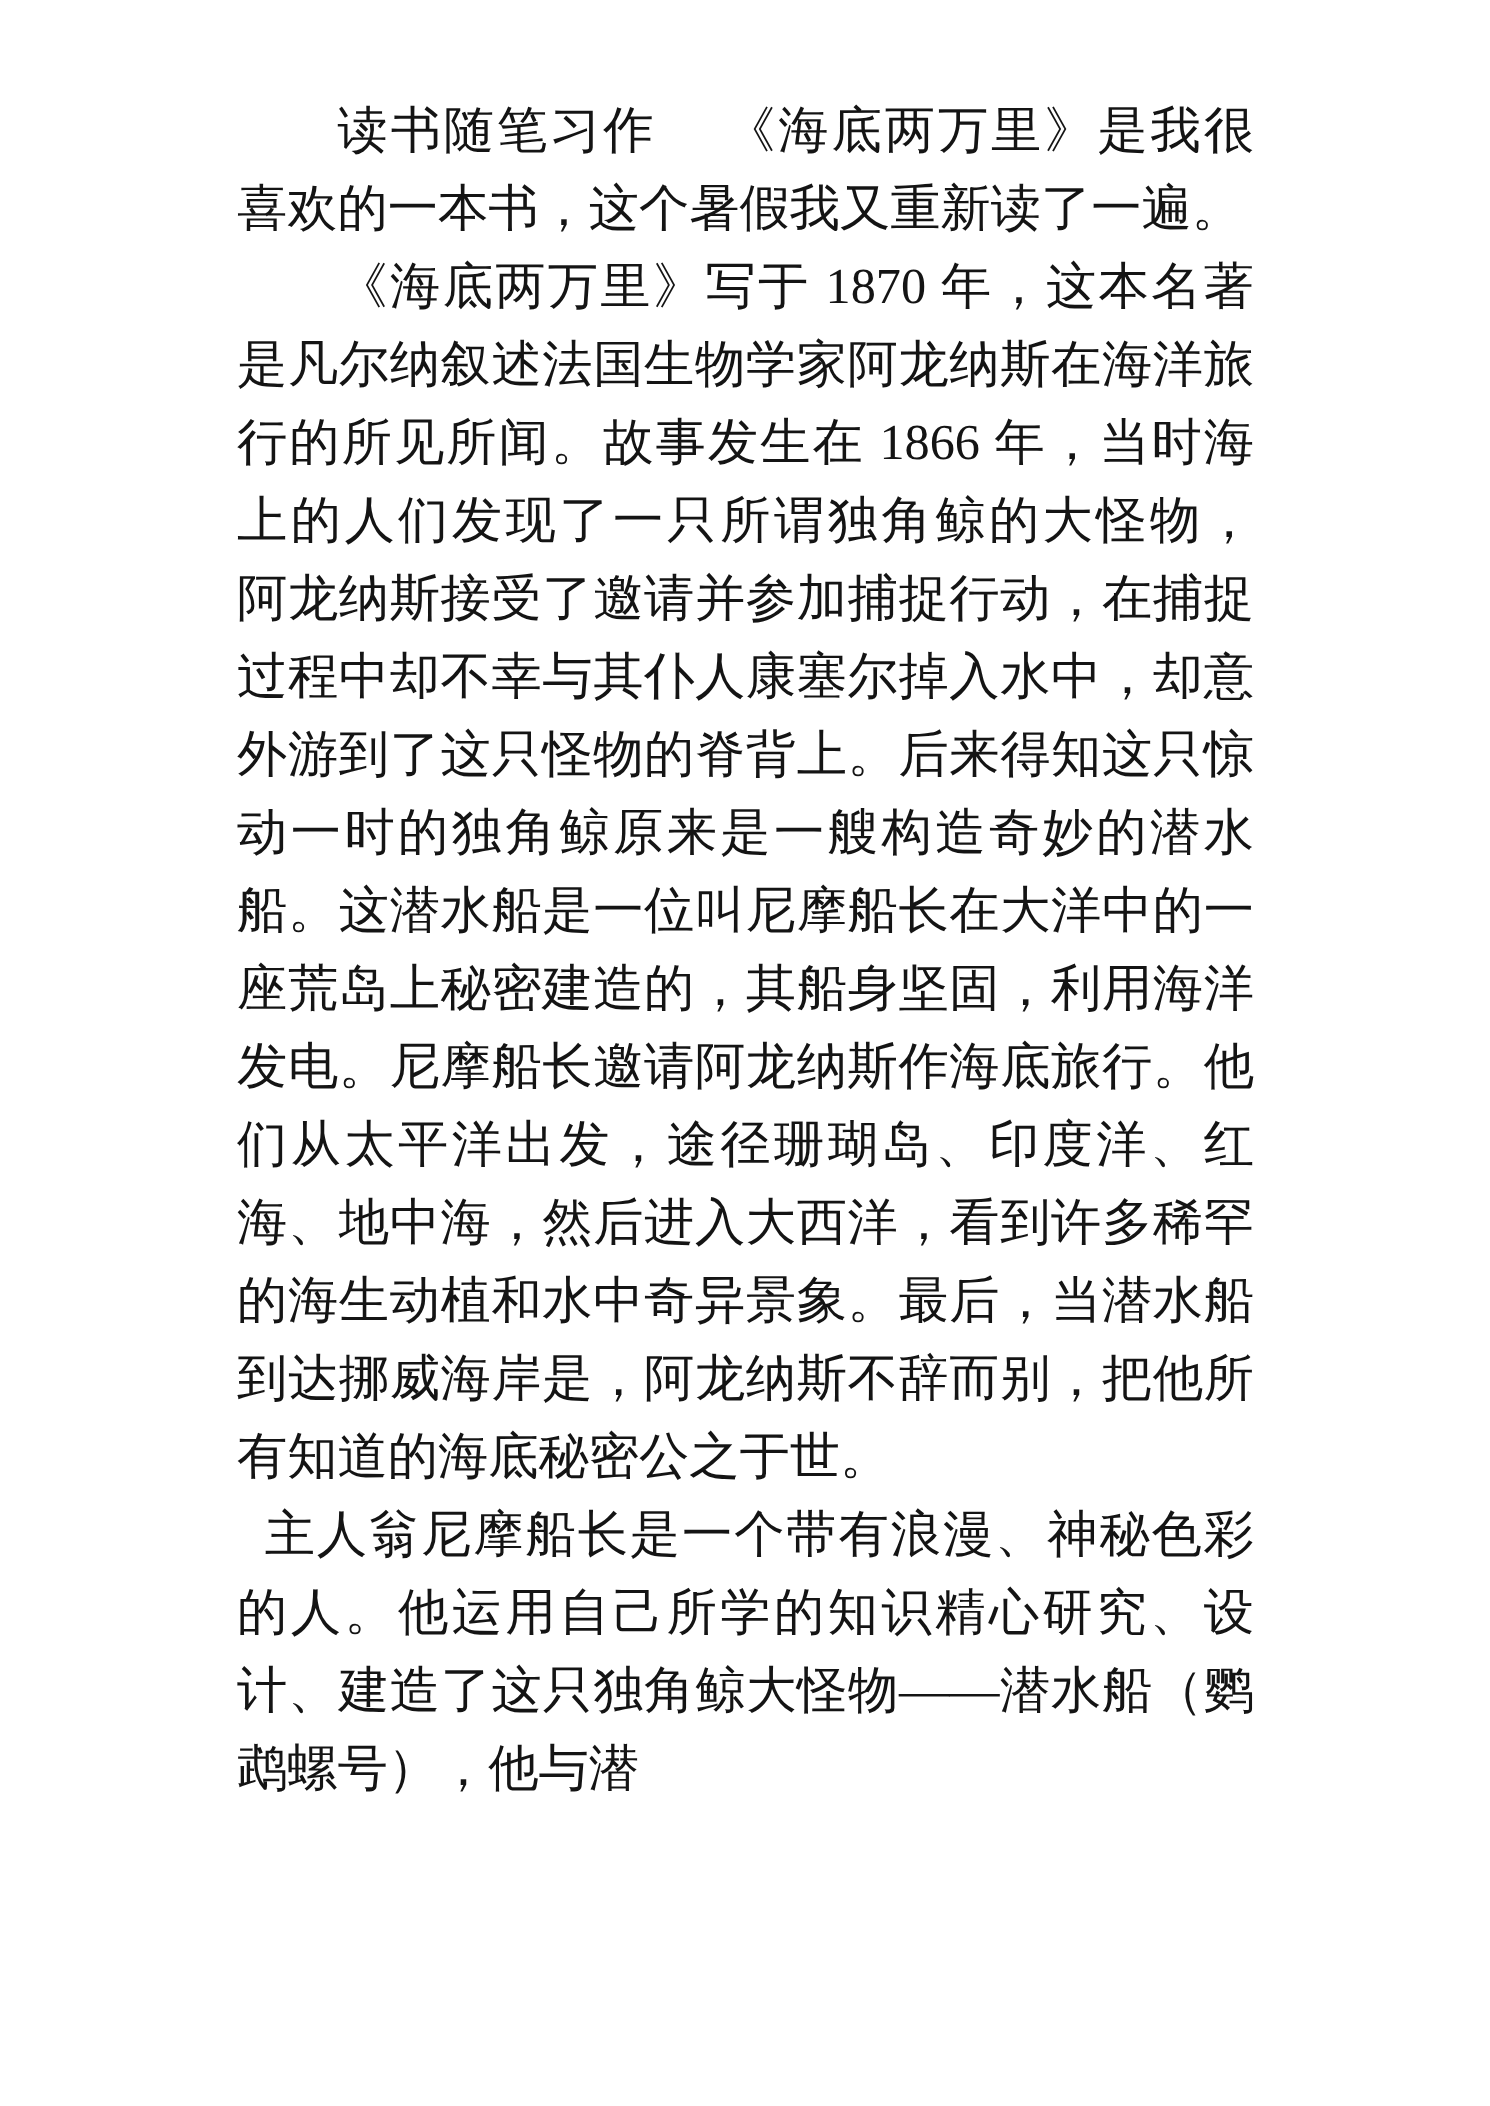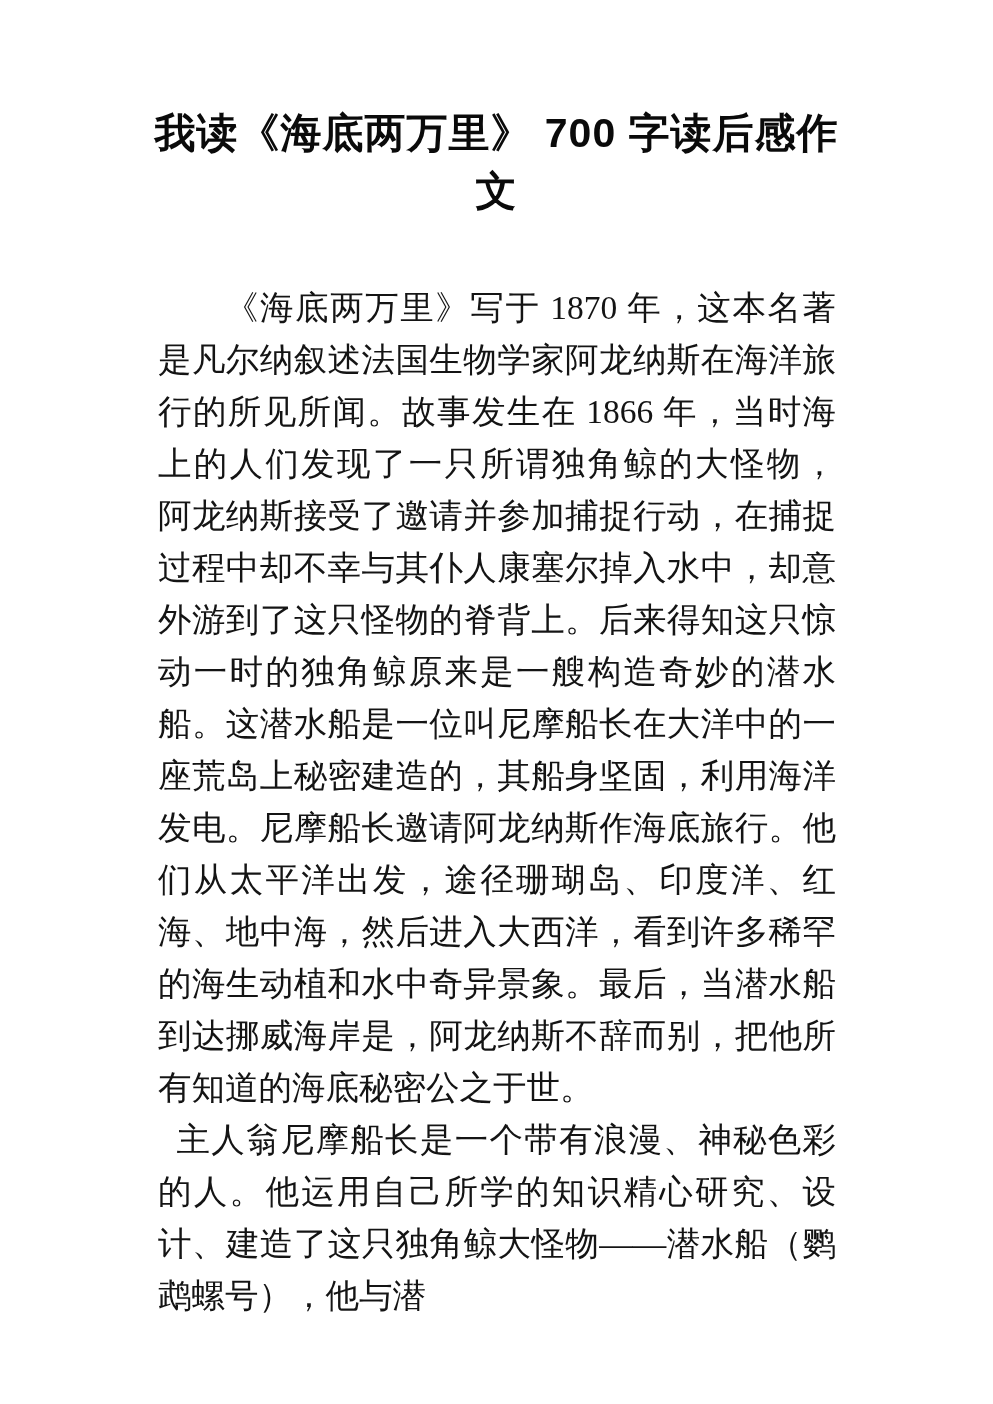--- a/index.html
+++ b/index.html
@@ -47,23 +47,20 @@
   }
   .indent-half {
     text-indent: 0.55em;
   }
 </style>
 </head>
 <body>
 
 <div class="page">
 
-  <h1 class="doc-title">
-    <span class="title-line">我读《海底两万里》 700 字读后感作</span>
-    <span class="title-line">文</span>
-  </h1>
 
   <div class="doc-body">
+    <p class="indent-2">读书随笔习作　 《海底两万里》是我很喜欢的一本书，这个暑假我又重新读了一遍。</p>
     <p class="indent-2">《海底两万里》写于 1870 年，这本名著是凡尔纳叙述法国生物学家阿龙纳斯在海洋旅行的所见所闻。故事发生在 1866 年，当时海上的人们发现了一只所谓独角鲸的大怪物，　阿龙纳斯接受了邀请并参加捕捉行动，在捕捉过程中却不幸与其仆人康塞尔掉入水中，却意外游到了这只怪物的脊背上。后来得知这只惊动一时的独角鲸原来是一艘构造奇妙的潜水船。这潜水船是一位叫尼摩船长在大洋中的一座荒岛上秘密建造的，其船身坚固，利用海洋发电。尼摩船长邀请阿龙纳斯作海底旅行。他们从太平洋出发，途径珊瑚岛、印度洋、红海、地中海，然后进入大西洋，看到许多稀罕的海生动植和水中奇异景象。最后，当潜水船到达挪威海岸是，阿龙纳斯不辞而别，把他所有知道的海底秘密公之于世。</p>
     <p class="indent-half">主人翁尼摩船长是一个带有浪漫、神秘色彩的人。他运用自己所学的知识精心研究、设计、建造了这只独角鲸大怪物——潜水船（鹦鹉螺号），他与潜</p>
   </div>
 
 </div>
 
 </body></html>

